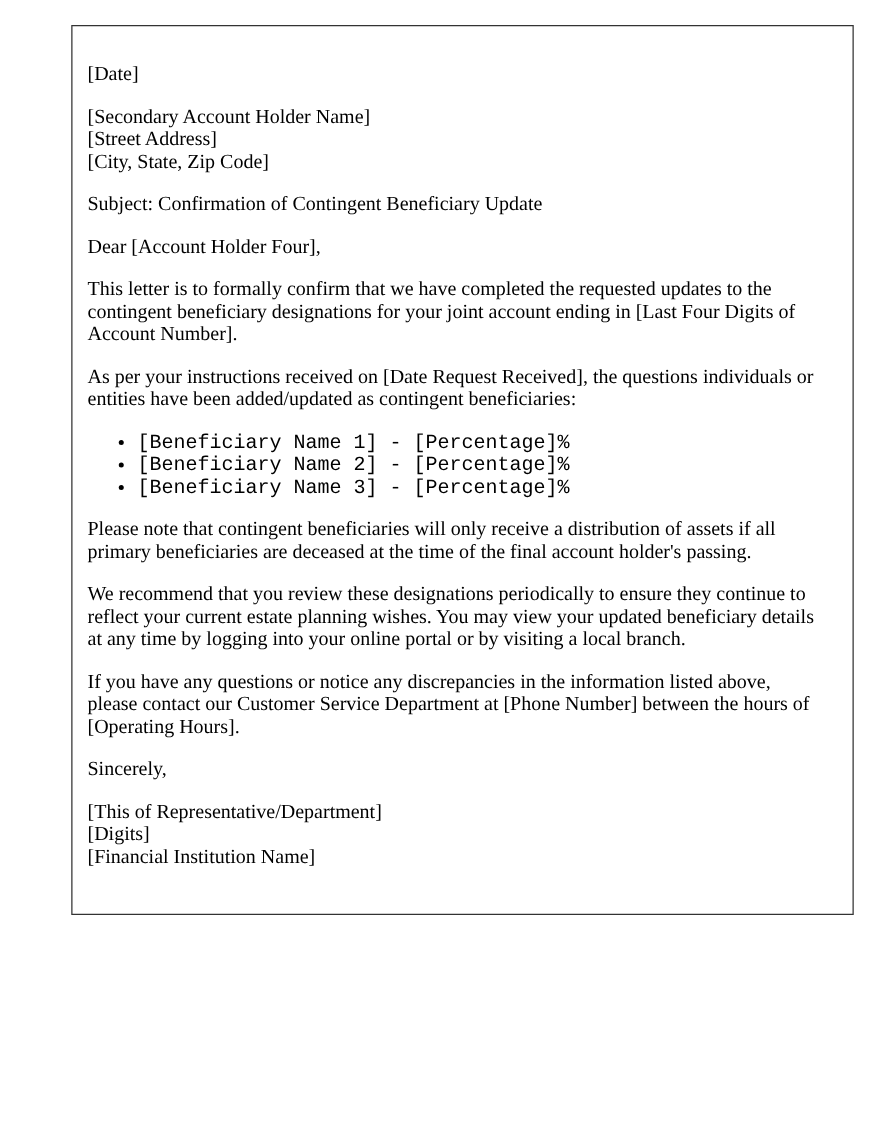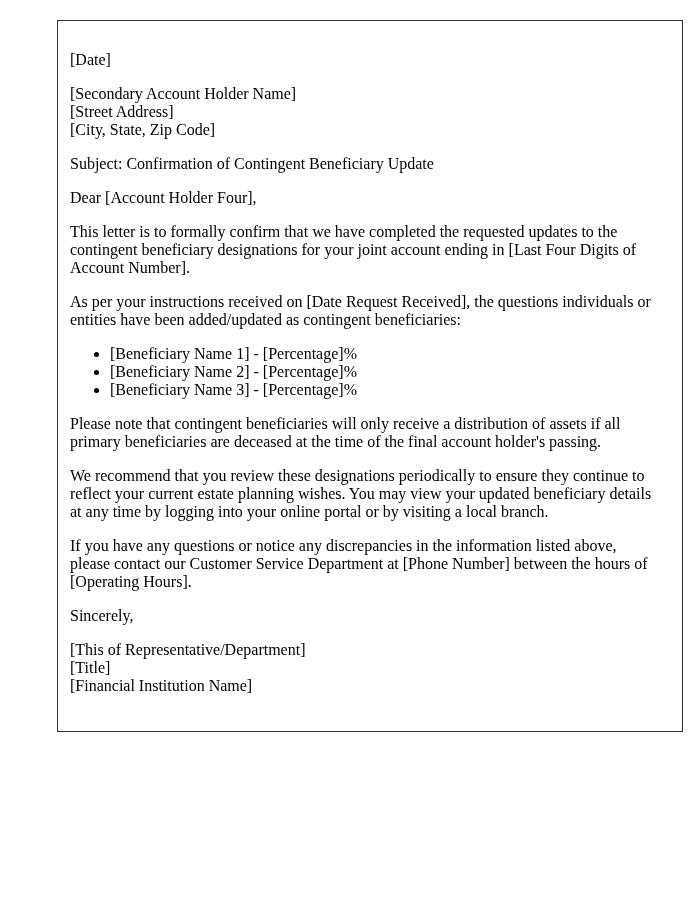--- a/index.html
+++ b/index.html
@@ -25,20 +25,21 @@
       padding: 30px 28px 20px 12px;
       box-sizing: content-box;
       margin-left: 33px;
     }
     .letter p {
       margin: 0 0 16px 0;
     }
     .letter ul {
       margin: 0 0 16px 0;
       padding-left: 40px;
+      font-family: Liberation Mono, monospace;
     }
     .letter li {
       margin: 0;
     }
     .line {
       display: block;
     }
   </style>
 </head>
 <body>
@@ -70,16 +71,16 @@
 
   <p>We recommend that you review these designations periodically to ensure they continue to reflect your current estate planning wishes. You may view your updated beneficiary details at any time by logging into your online portal or by visiting a local branch.</p>
 
   <p>If you have any questions or notice any discrepancies in the information listed above, please contact our Customer Service Department at [Phone Number] between the hours of [Operating Hours].</p>
 
 
   <p>Sincerely,</p>
 
   <p>
     <span class="line">[This of Representative/Department]</span>
-    <span class="line">[Title]</span>
+    <span class="line">[Digits]</span>
     <span class="line">[Financial Institution Name]</span>
   </p>
 </div>
 
 </body></html>

